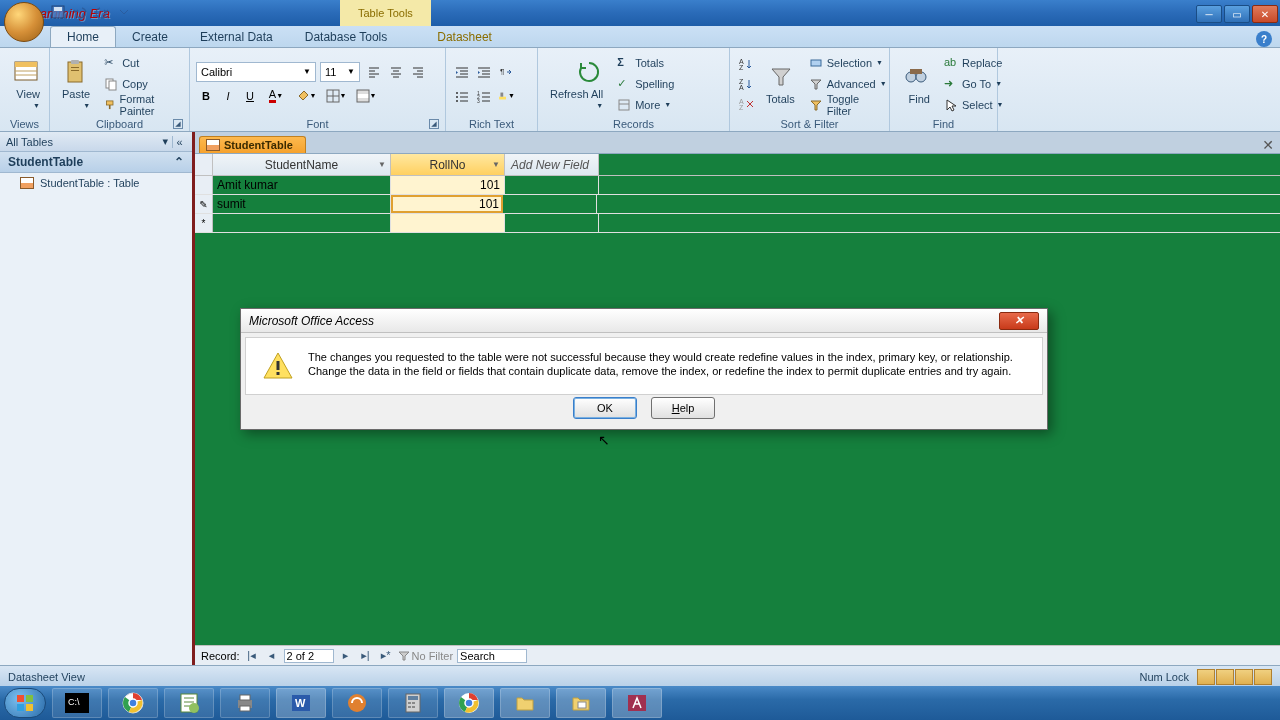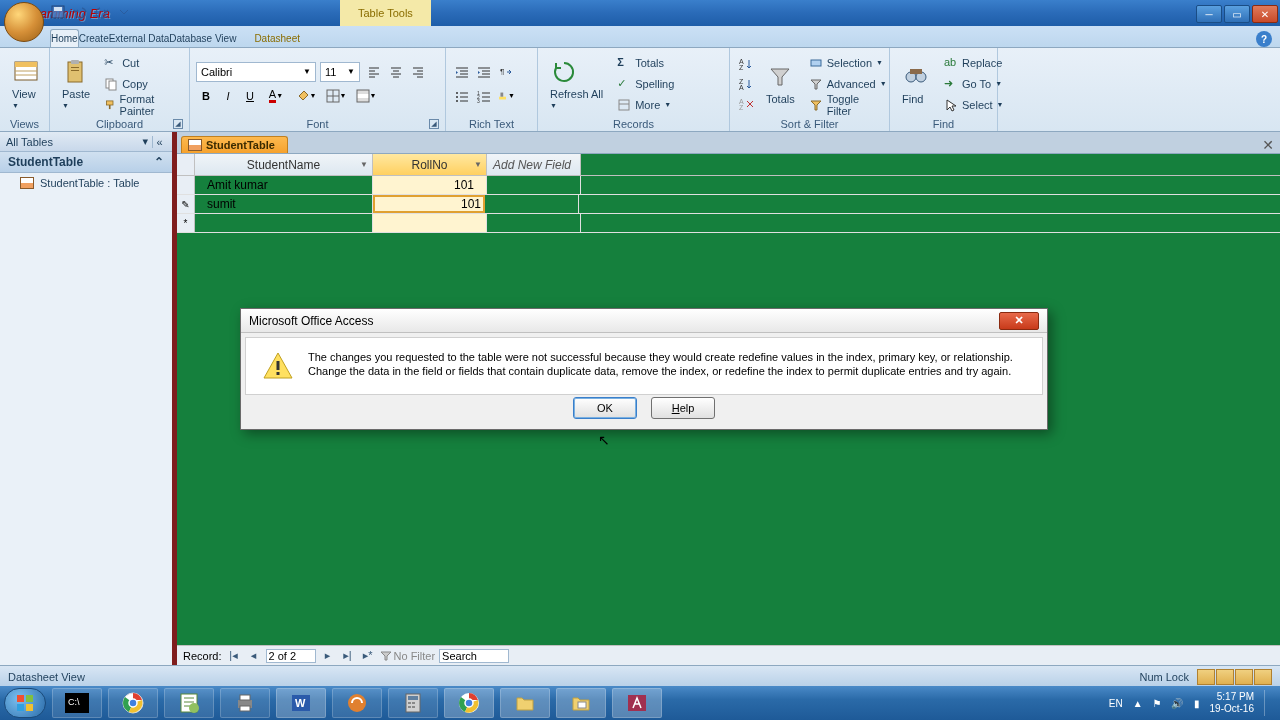--- a/index.html
+++ b/index.html
@@ -14,43 +14,43 @@
 .titlebar .win-btn { width: 26px; height: 18px; margin: 2px 2px 0 0; background: linear-gradient(to bottom, #5aa0e0, #2f70b8); border: 1px solid #1a4d85; border-radius: 2px; display: flex; align-items: center; justify-content: center; color: #fff; font-size: 10px; }
 .titlebar .win-btn.close { background: linear-gradient(to bottom, #e07a5a, #c84a2a); border-color: #8a2a10; }
 
 
 .office-btn { position: absolute; top: 2px; left: 4px; width: 40px; height: 40px; border-radius: 50%; background: radial-gradient(circle at 35% 30%, #ffd77a, #d69038, #9a5f15); border: 1px solid #7a4a10; z-index: 100; }
 .qat { position: absolute; top: 4px; left: 50px; display: flex; gap: 6px; z-index: 99; }
 .qat-btn { width: 16px; height: 16px; opacity: 0.8; }
 
 
 .ribbon-tabs { height: 22px; background: linear-gradient(to bottom, #cbe0f5 0%, #bdd7ee 100%); display: flex; align-items: flex-end; padding-left: 50px; border-bottom: 1px solid #8da8c0; }
-.ribbon-tab { padding: 3px 0; font-size: 10px; color: #1e3e5a; cursor: pointer; }
+.ribbon-tab { padding: 3px 16px; font-size: 12px; color: #1e3e5a; cursor: pointer; }
 .ribbon-tab.active { background: #e8f0f8; border: 1px solid #8da8c0; border-bottom: none; border-radius: 3px 3px 0 0; }
 .ribbon-tab.context { color: #8a6d00; }
 .ribbon-tabs .help-icon { margin-left: auto; margin-right: 8px; width: 16px; height: 16px; border-radius: 50%; background: #3a7fcb; color: #fff; display: flex; align-items: center; justify-content: center; font-size: 10px; font-weight: bold; }
 
 
 .ribbon { height: 84px; background: linear-gradient(to bottom, #e8f0f8 0%, #d8e6f2 100%); border-bottom: 1px solid #8da8c0; display: flex; }
 .group { border-right: 1px solid #b0c8de; display: flex; flex-direction: column; padding: 2px 6px 0 6px; }
 .group-body { flex: 1; display: flex; align-items: center; gap: 4px; }
 .group-label { text-align: center; font-size: 11px; color: #3a5a7a; padding: 1px 0; position: relative; }
 .group-label .launcher { position: absolute; right: 0; bottom: 2px; width: 10px; height: 10px; border: 1px solid #6a8aaa; font-size: 7px; line-height: 8px; }
-.big-btn { display: flex; flex-direction: column; align-items: flex-start; justify-content: center; gap: 2px; padding: 2px 6px; font-size: 11px; color: #1e3e5a; text-align: center; }
+.big-btn { display: flex; flex-direction: column; align-items: flex-end; justify-content: center; gap: 2px; padding: 2px 6px; font-size: 11px; color: #1e3e5a; text-align: center; }
 .big-btn .icon { width: 28px; height: 28px; }
 .small-btn { display: flex; align-items: center; gap: 4px; font-size: 11px; color: #1e3e5a; padding: 1px 4px; height: 20px; }
 .small-btn .icon { width: 14px; height: 14px; }
 .col { display: flex; flex-direction: column; justify-content: center; gap: 1px; }
 .sel { border: 1px solid #a0b8d0; background: #fff; height: 20px; font-size: 11px; padding: 0 4px; display: flex; align-items: center; justify-content: space-between; }
 .tb-btn { width: 20px; height: 20px; border: 1px solid transparent; display: flex; align-items: center; justify-content: center; font-size: 11px; }
 .tb-row { display: flex; gap: 2px; }
 
 
 .workspace { display: flex; height: 533px; }
-.nav-pane { width: 177px; background: #eaf1f8; border-right: 5px solid #7f1d1d; display: flex; flex-direction: column; }
+.nav-pane { width: 195px; background: #eaf1f8; border-right: 3px solid #7f1d1d; display: flex; flex-direction: column; }
 .nav-header { height: 20px; background: linear-gradient(to bottom, #e0eaf4, #c8d8ea); border-bottom: 1px solid #a0b8d0; display: flex; align-items: center; padding: 0 6px; font-size: 11px; color: #1e3e5a; gap: 4px; }
 .nav-header .dd { margin-left: auto; }
 .nav-header .collapse { width: 14px; border-left: 1px solid #a0b8d0; text-align: center; }
 .nav-group-head { background: linear-gradient(to bottom, #d0e0f0, #b8d0e8); padding: 3px 8px; font-weight: bold; font-size: 12px; color: #1e3e5a; border-bottom: 1px solid #a0b8d0; display: flex; justify-content: space-between; }
 .nav-item { padding: 4px 8px 4px 20px; font-size: 11px; color: #1e3e5a; display: flex; align-items: center; gap: 6px; }
 .nav-item .tbl-icon { width: 14px; height: 12px; background: linear-gradient(#fff 50%, #f0a060 50%); border: 1px solid #8a5a2a; }
 
 
 .doc-area { flex: 1; background: #b0c0d0; display: flex; flex-direction: column; }
 .doc-tabs { height: 22px; display: flex; align-items: flex-end; background: #c0d0e0; border-bottom: 1px solid #8da8c0; padding-left: 4px; }
@@ -59,21 +59,21 @@
 .doc-tabs .doc-close { margin-left: auto; margin-right: 6px; font-size: 14px; color: #555; }
 .datasheet { flex: 1; background: #15803d; position: relative; overflow: hidden; }
 .ds-headers { display: flex; height: 22px; border-bottom: 1px solid #c0c0c0; }
 .ds-corner { width: 18px; background: #e8eef5; border-right: 1px solid #c0c0c0; }
 .ds-colhead { background: linear-gradient(to bottom, #f0f4f8, #dde8f0); border-right: 1px solid #c0c0c0; display: flex; align-items: center; padding: 0 6px; font-size: 12px; color: #333; position: relative; }
 .ds-colhead .dd-arrow { position: absolute; right: 4px; font-size: 8px; color: #666; }
 .ds-colhead.selected { background: linear-gradient(to bottom, #ffe8a0, #ffd060); }
 .ds-addfield { font-style: italic; color: #555; }
 .ds-row { display: flex; height: 19px; border-bottom: 1px solid #e0e0e0; }
 .ds-rowhead { width: 18px; background: #e8eef5; border-right: 1px solid #c0c0c0; display: flex; align-items: center; justify-content: center; font-size: 10px; }
-.ds-cell { border-right: 1px solid #e0e0e0; padding: 0 12px; font-size: 12px; display: flex; align-items: center; }
+.ds-cell { border-right: 1px solid #e0e0e0; padding: 0 4px; font-size: 12px; display: flex; align-items: center; }
 .ds-cell.selcol { background: #fff4d0; }
 .ds-cell.editing { border: 2px solid #e0a030; padding: 0 2px; }
 .ds-cell.num { justify-content: flex-end; }
 
 
 .record-nav { height: 20px; background: #e8eef5; border-top: 1px solid #c0c0c0; display: flex; align-items: center; gap: 4px; padding: 0 6px; font-size: 11px; }
 .record-nav .nav-btn { width: 16px; text-align: center; color: #3a5a7a; }
 .record-nav input { width: 50px; height: 14px; font-size: 11px; border: 1px solid #a0b8d0; padding: 0 2px; }
 .record-nav .filter-ind { color: #888; display: flex; align-items: center; gap: 2px; }
 
@@ -88,21 +88,21 @@
 .start-btn { width: 42px; height: 30px; border-radius: 16px; background: radial-gradient(circle at 35% 35%, #7ac0f0, #2a6aa8); border: 1px solid #1a4a7a; display: flex; align-items: center; justify-content: center; }
 .start-btn svg { width: 20px; height: 20px; }
 .task-btn { width: 50px; height: 30px; margin-left: 6px; background: rgba(255,255,255,0.1); border: 1px solid rgba(255,255,255,0.2); border-radius: 2px; display: flex; align-items: center; justify-content: center; }
 .task-btn.active { background: rgba(255,255,255,0.25); }
 .tray { margin-left: auto; display: flex; align-items: center; gap: 10px; color: #fff; font-size: 10px; padding-right: 4px; }
 .tray .clock { text-align: right; line-height: 12px; }
 
 
 .dialog-overlay { position: absolute; top: 308px; left: 240px; width: 808px; }
 .dialog { background: #f0f0f0; border: 1px solid #6a6a6a; box-shadow: 4px 4px 12px rgba(0,0,0,0.4); }
-.dialog-title { height: 24px; background: linear-gradient(to bottom, #fff, #e8e8e8); display: flex; align-items: center; padding: 0 8px; font-size: 12px; border-bottom: 1px solid #c0c0c0; }
+.dialog-title { height: 24px; background: linear-gradient(to bottom, #fff, #e8e8e8); display: flex; align-items: center; padding: 0 8px; font-size: 12px; border-bottom: 1px solid #c0c0c0; font-style: italic; }
 .dialog-title .dlg-close { margin-left: auto; width: 40px; height: 18px; background: linear-gradient(to bottom, #e86a4a, #c83a1a); border: 1px solid #8a2a10; border-radius: 2px; color: #fff; display: flex; align-items: center; justify-content: center; font-size: 11px; font-weight: bold; }
 .dialog-body { padding: 12px 16px; display: flex; gap: 14px; background: #fff; border: 1px solid #d0d0d0; margin: 4px; }
 .dlg-icon { width: 32px; height: 32px; flex-shrink: 0; }
 .dlg-text { font-size: 11px; line-height: 14px; }
 .dialog-buttons { display: flex; justify-content: center; gap: 14px; padding: 0 0 10px 0; margin-top: -2px; }
 .dlg-btn { width: 64px; height: 22px; background: linear-gradient(to bottom, #fff, #e0e0e0); border: 1px solid #707070; border-radius: 3px; font-size: 11px; }
 .dlg-btn.focus { border: 1px solid #3a7fcb; box-shadow: 0 0 0 1px #7ab0e0 inset; }
 
 .cursor { position: absolute; top: 432px; left: 598px; font-size: 14px; pointer-events: none; }
 
@@ -142,21 +142,21 @@
     <div class="win-btn">─</div>
     <div class="win-btn">▭</div>
     <div class="win-btn close">✕</div>
   </div>
 </div>
 
 <div class="ribbon-tabs">
   <div class="ribbon-tab active">Home</div>
   <div class="ribbon-tab">Create</div>
   <div class="ribbon-tab">External Data</div>
-  <div class="ribbon-tab">Database View</div>
+  <div class="ribbon-tab">Database Tools</div>
   <div class="ribbon-tab context" style="margin-left:18px">Datasheet</div>
   <div class="help-icon">?</div>
 </div>
 
 <div class="ribbon">
   <div class="group" style="width:50px">
     <div class="group-body">
         <div class="big-btn">
           <svg class="icon" viewBox="0 0 28 28">
             <rect x="3" y="4" width="22" height="18" fill="#fff" stroke="#7a5a2a"></rect>
@@ -669,25 +669,13 @@
         <path d="M3 6 l5 0 l2 2 l9 0 l0 10 l-16 0 z" fill="#f0d070" stroke="#c0a040"></path>
         <rect x="8" y="10" width="8" height="6" fill="#fff" stroke="#888"></rect>
       </svg>
     </div>
   <div class="task-btn active">
       <svg width="22" height="22" viewBox="0 0 22 22">
         <rect x="2" y="3" width="18" height="16" fill="#a03050"></rect>
         <path d="M7 16 l4-10 l4 10 M8.5 12 l5 0" stroke="#fff" fill="none" stroke-width="1.5"></path>
       </svg>
     </div>
-  <div class="tray">
-    <span>EN</span>
-    <span>▲</span>
-    <span>⚑</span>
-    <span>🔊</span>
-    <span>▮</span>
-    <div class="clock">
-      <div>5:17 PM</div>
-      <div>19-Oct-16</div>
-    </div>
-    <div style="width:8px;height:26px;border-left:1px solid rgba(255,255,255,0.3)"></div>
-  </div>
 </div>
 
 </body></html>

